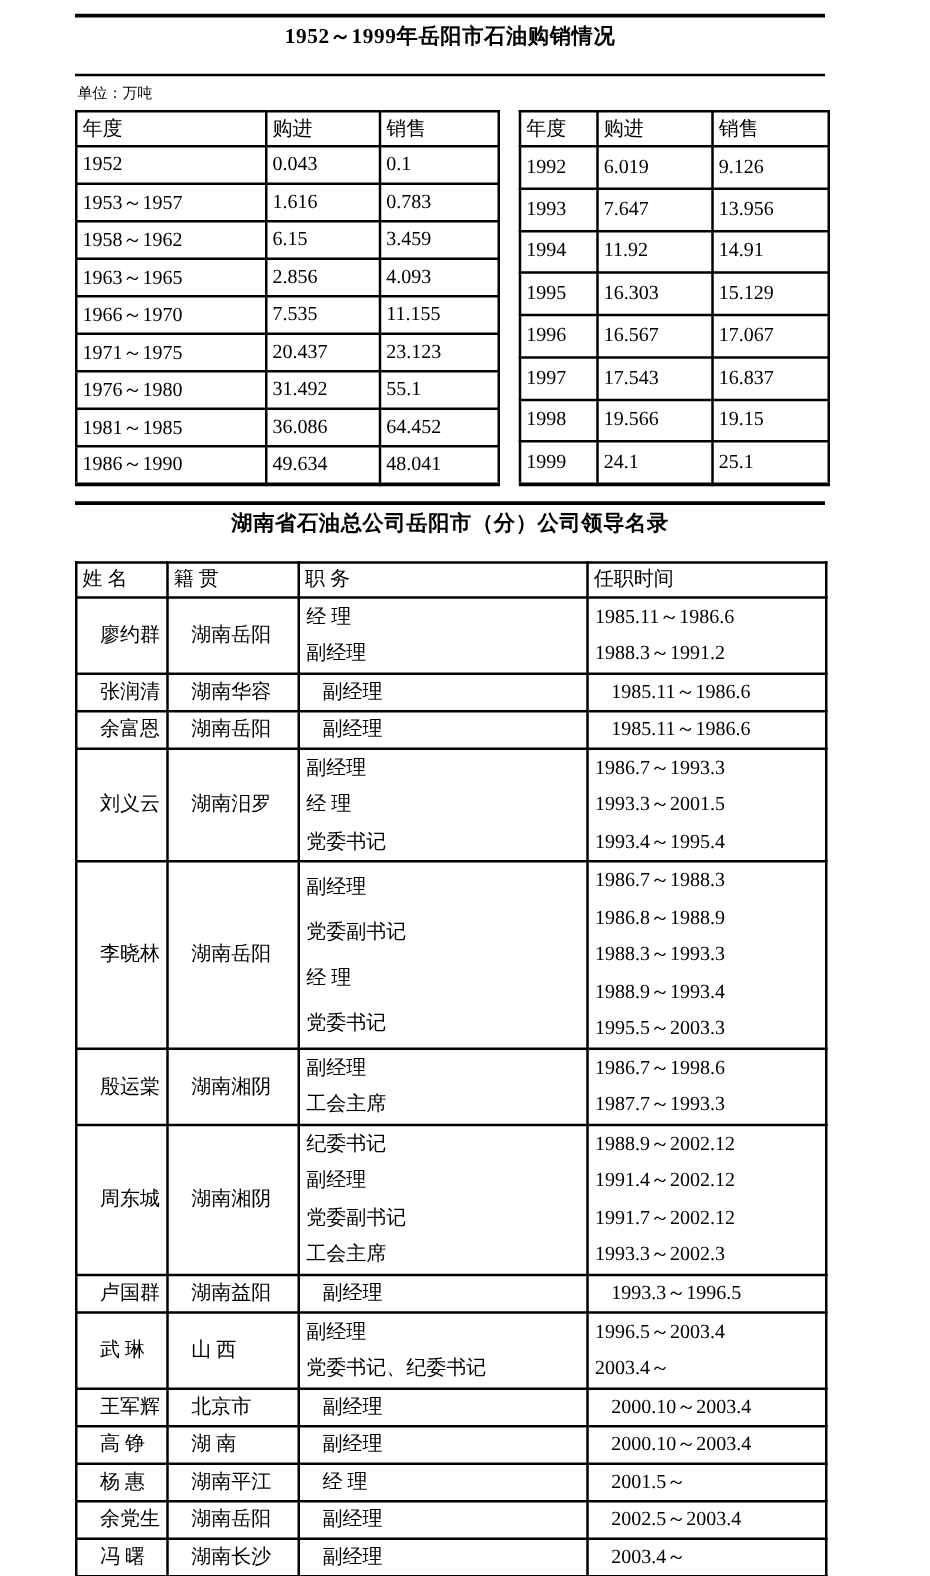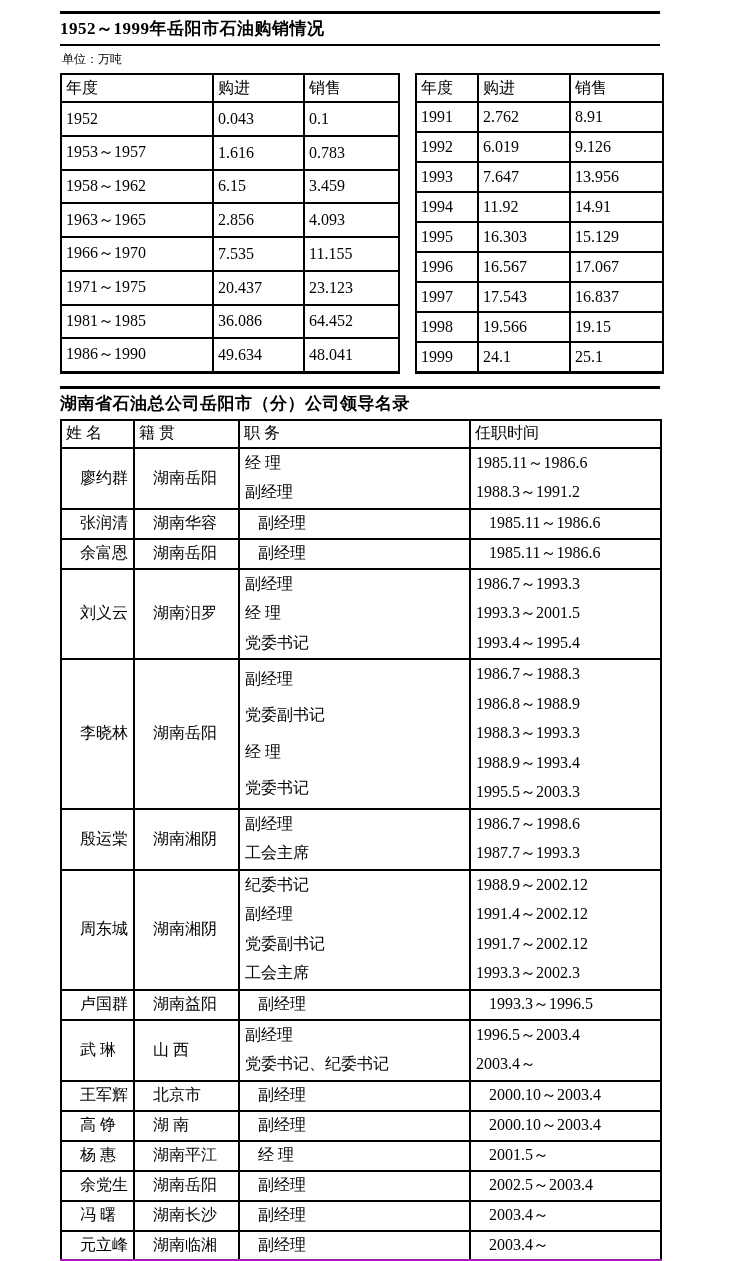--- a/index.html
+++ b/index.html
@@ -7,21 +7,21 @@
   body { font-family:"Liberation Serif","DejaVu Serif",serif; color:#000; }
   .page { position:relative; width:744px; height:1261px; background:#ffffff; overflow:hidden; }
   .content { position:absolute; left:60px; top:0; width:600px; }
 
   .rule { width:600px; background:#000; }
   .rule.thick { height:3px; }
   .rule.thin  { height:2px; }
   .spacer-top { height:11px; }
   .spacer-mid { height:12px; }
 
-  .doc-title { height:30px; line-height:30px; text-align:left; font-weight:bold; font-size:17px; letter-spacing:0.5px; }
+  .doc-title { height:45px; line-height:30px; text-align:center; font-weight:bold; font-size:17px; letter-spacing:0.5px; }
   .unit-label { height:27px; line-height:27px; font-size:12px; padding-left:2px; }
 
   table { border-collapse:collapse; table-layout:fixed; }
   th, td { border:2px solid #000; font-weight:normal; text-align:left; font-size:16px; padding:0 2px 0 4px; overflow:hidden; white-space:nowrap; }
   thead tr { height:28px; }
 
   .dual-tables { display:flex; }
   .petro { border-bottom:3px solid #000; }
   .petro.left  { width:338px; }
   .petro.right { width:247px; margin-left:15px; }
@@ -88,20 +88,25 @@
               <td>1966～1970</td>
               <td>7.535</td>
               <td>11.155</td>
             </tr>
           <tr>
               <td>1971～1975</td>
               <td>20.437</td>
               <td>23.123</td>
             </tr>
           <tr>
+              <td>1976～1980</td>
+              <td>31.492</td>
+              <td>55.1</td>
+            </tr>
+          <tr>
               <td>1981～1985</td>
               <td>36.086</td>
               <td>64.452</td>
             </tr>
           <tr>
               <td>1986～1990</td>
               <td>49.634</td>
               <td>48.041</td>
             </tr>
         </tbody>
@@ -114,25 +119,20 @@
             <col style="width:93px">
           </colgroup>
         <thead>
           <tr>
             <th>年度</th>
             <th>购进</th>
             <th>销售</th>
           </tr>
         </thead>
         <tbody>
-          <tr>
-              <td>1991</td>
-              <td>2.762</td>
-              <td>8.91</td>
-            </tr>
           <tr>
               <td>1992</td>
               <td>6.019</td>
               <td>9.126</td>
             </tr>
           <tr>
               <td>1993</td>
               <td>7.647</td>
               <td>13.956</td>
             </tr>

